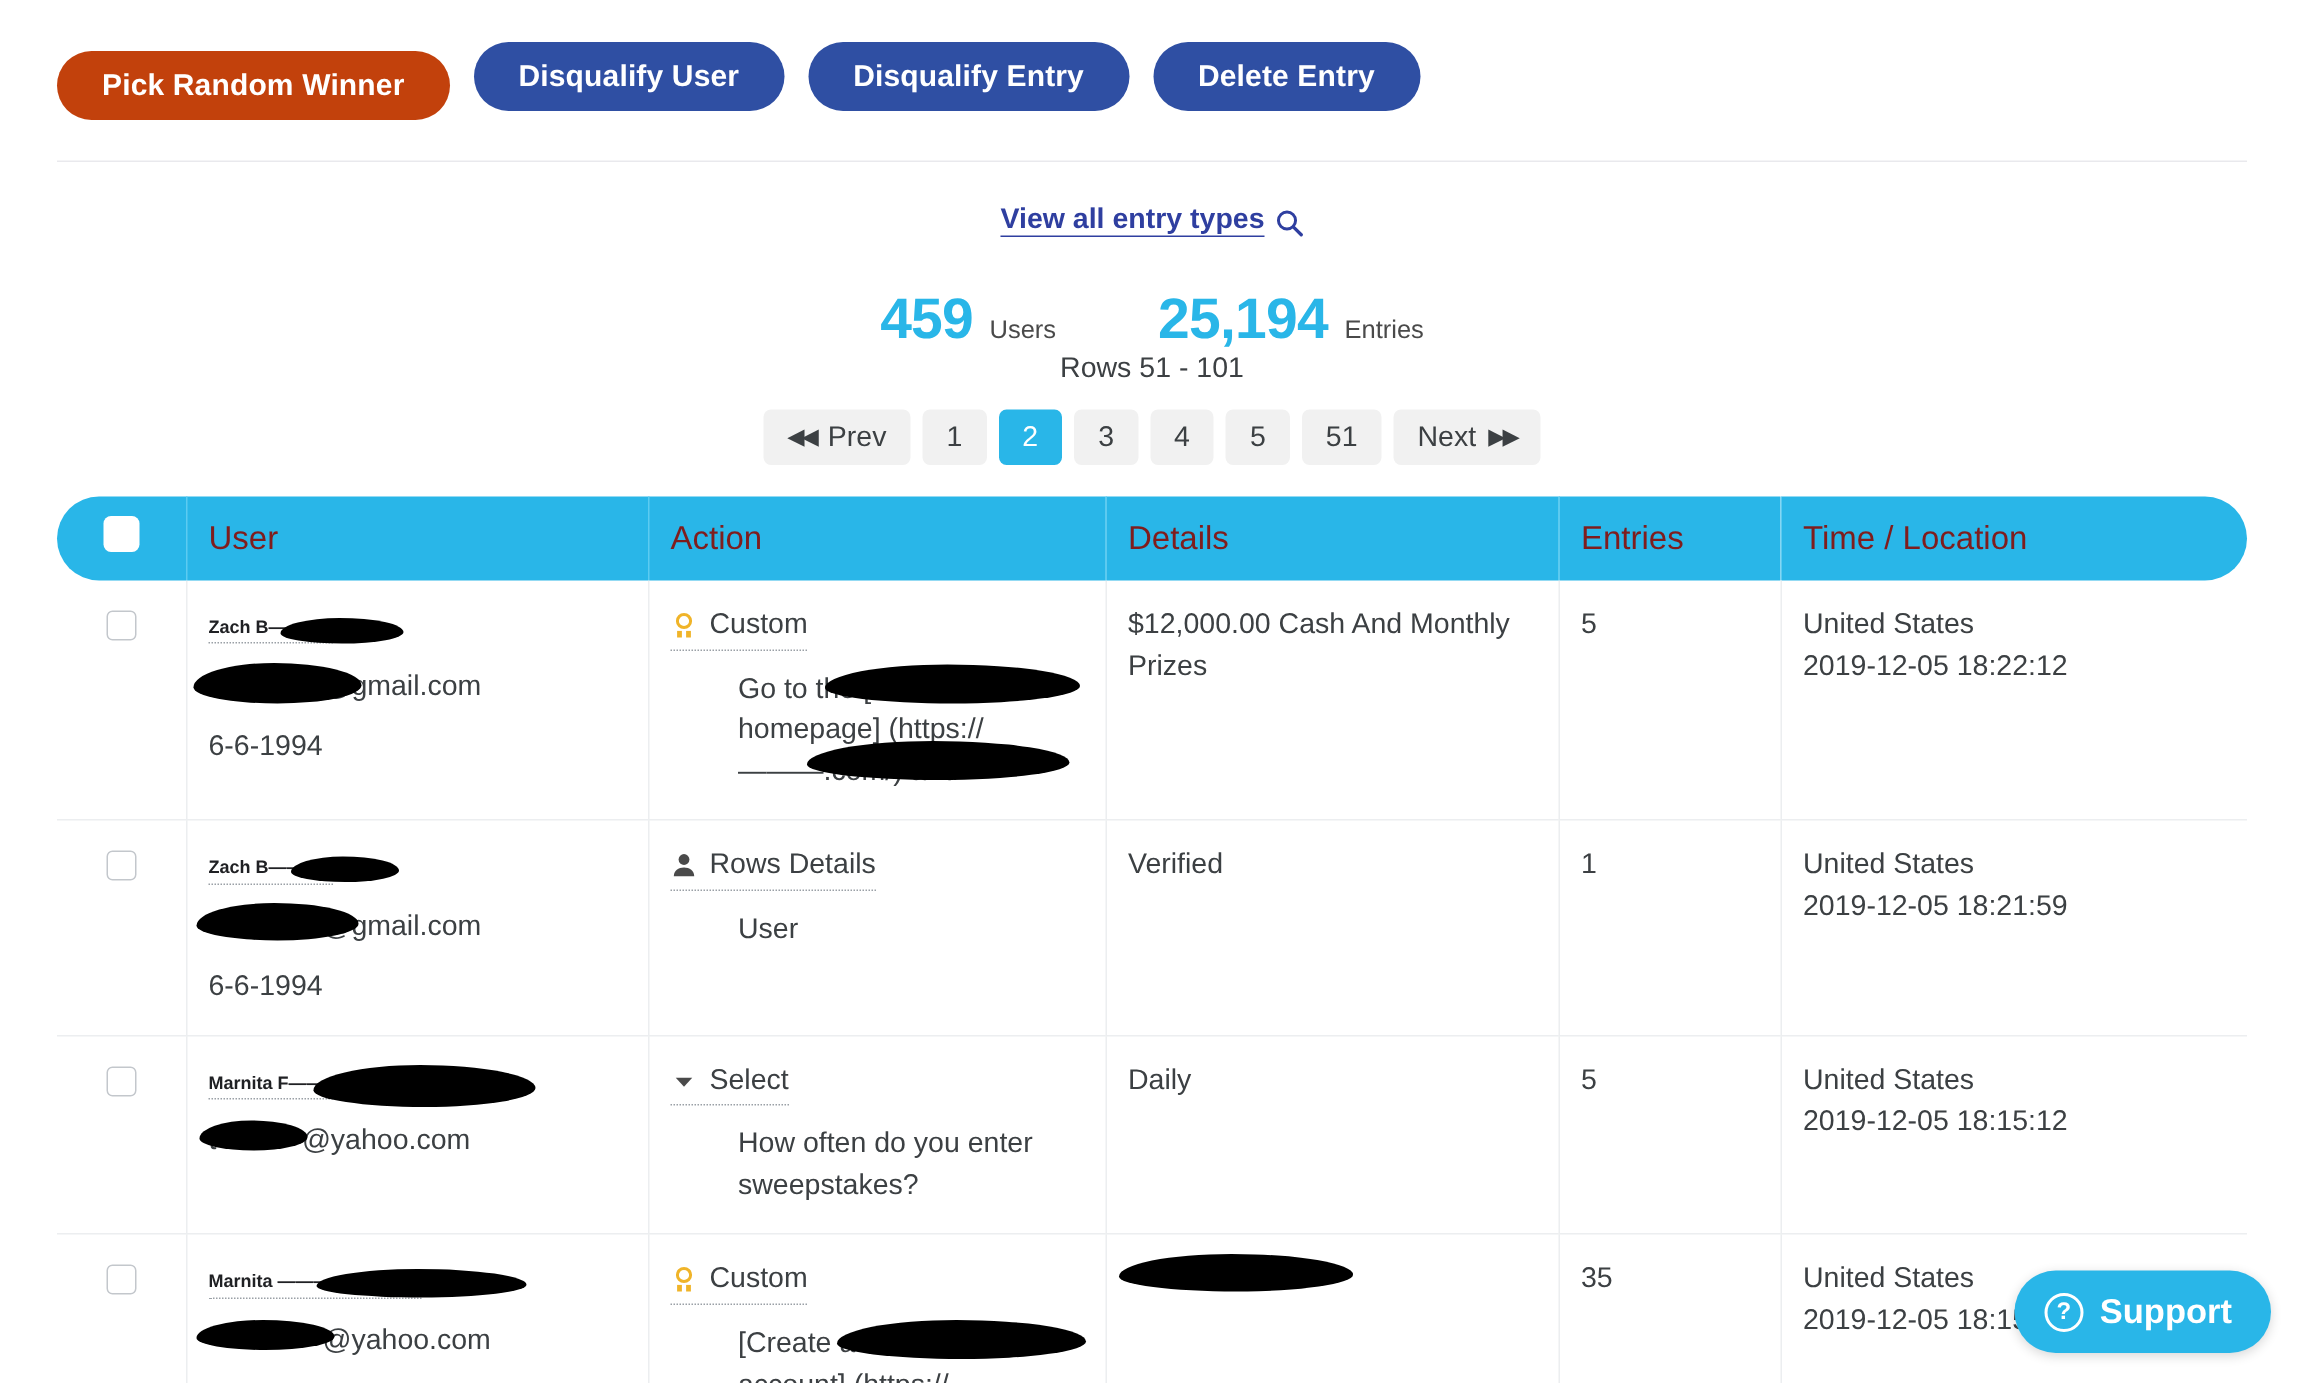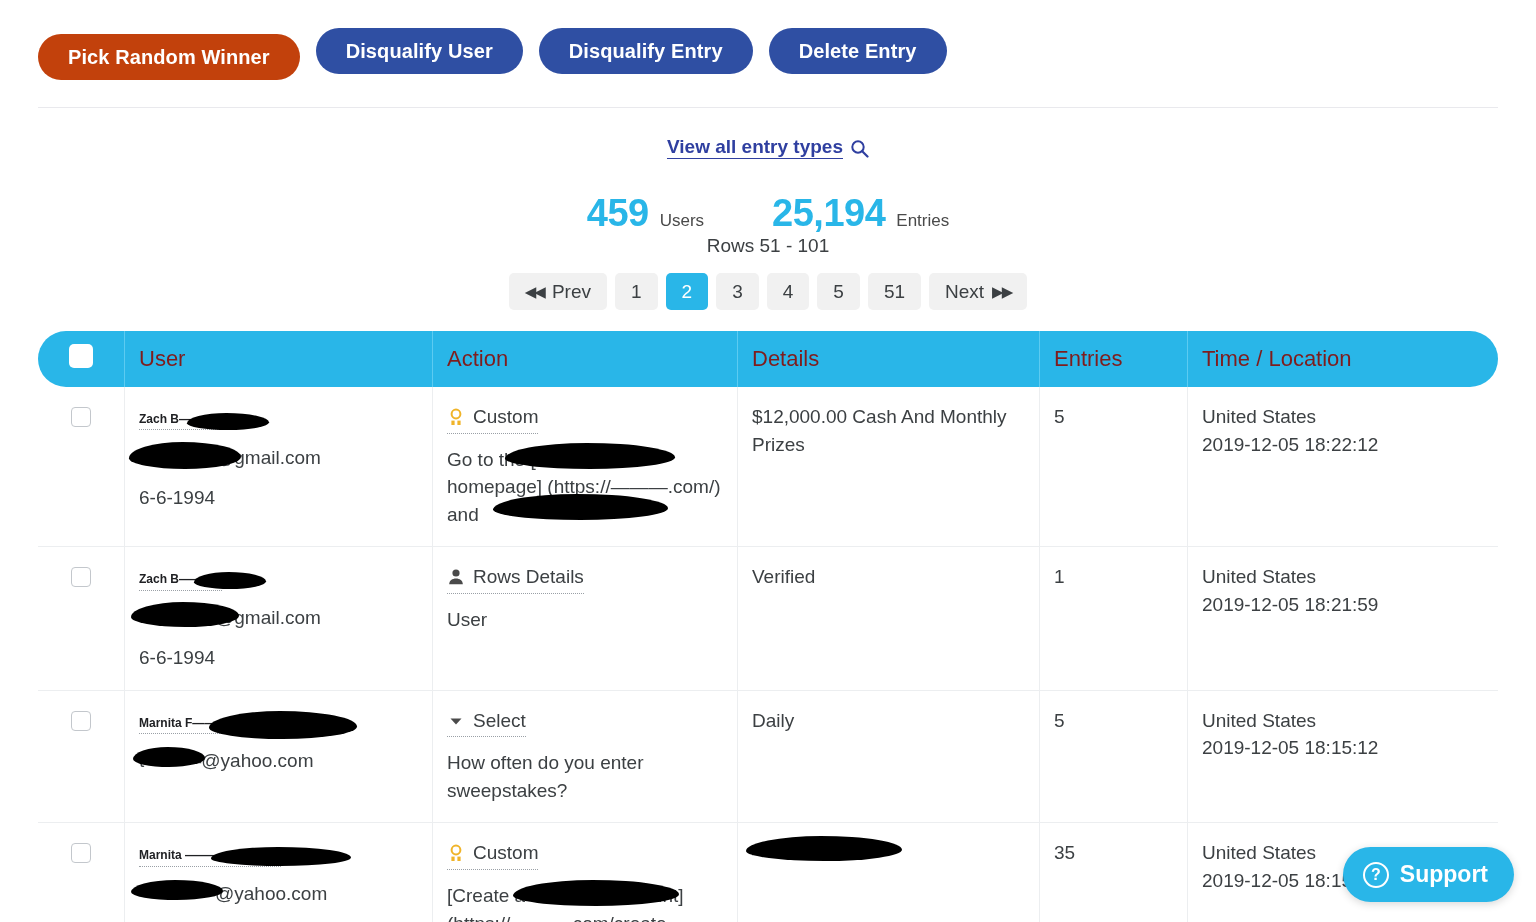--- a/index.html
+++ b/index.html
@@ -211,21 +211,21 @@
     display: flex;
     align-items: center;
     gap: 8px;
     font-size: 19px;
     color: #3c4043;
     border-bottom: 1px dotted #9aa0a6;
     padding-bottom: 2px;
     width: fit-content;
     cursor: pointer;
   }
-  .adesc { margin-top: 12px; position: relative; line-height: 1.45; }
+  .adesc { margin-top: 12px; position: relative; line-height: 1.45; margin-left: 45px; }
 
   .ico { width: 18px; height: 18px; display:inline-block; flex: none; }
   .ico svg { display: block; }
 
   
   .redact {
     position: absolute;
     background: #000000;
     border-radius: 48% 52% 50% 50% / 60% 55% 45% 40%;
     pointer-events: none;

